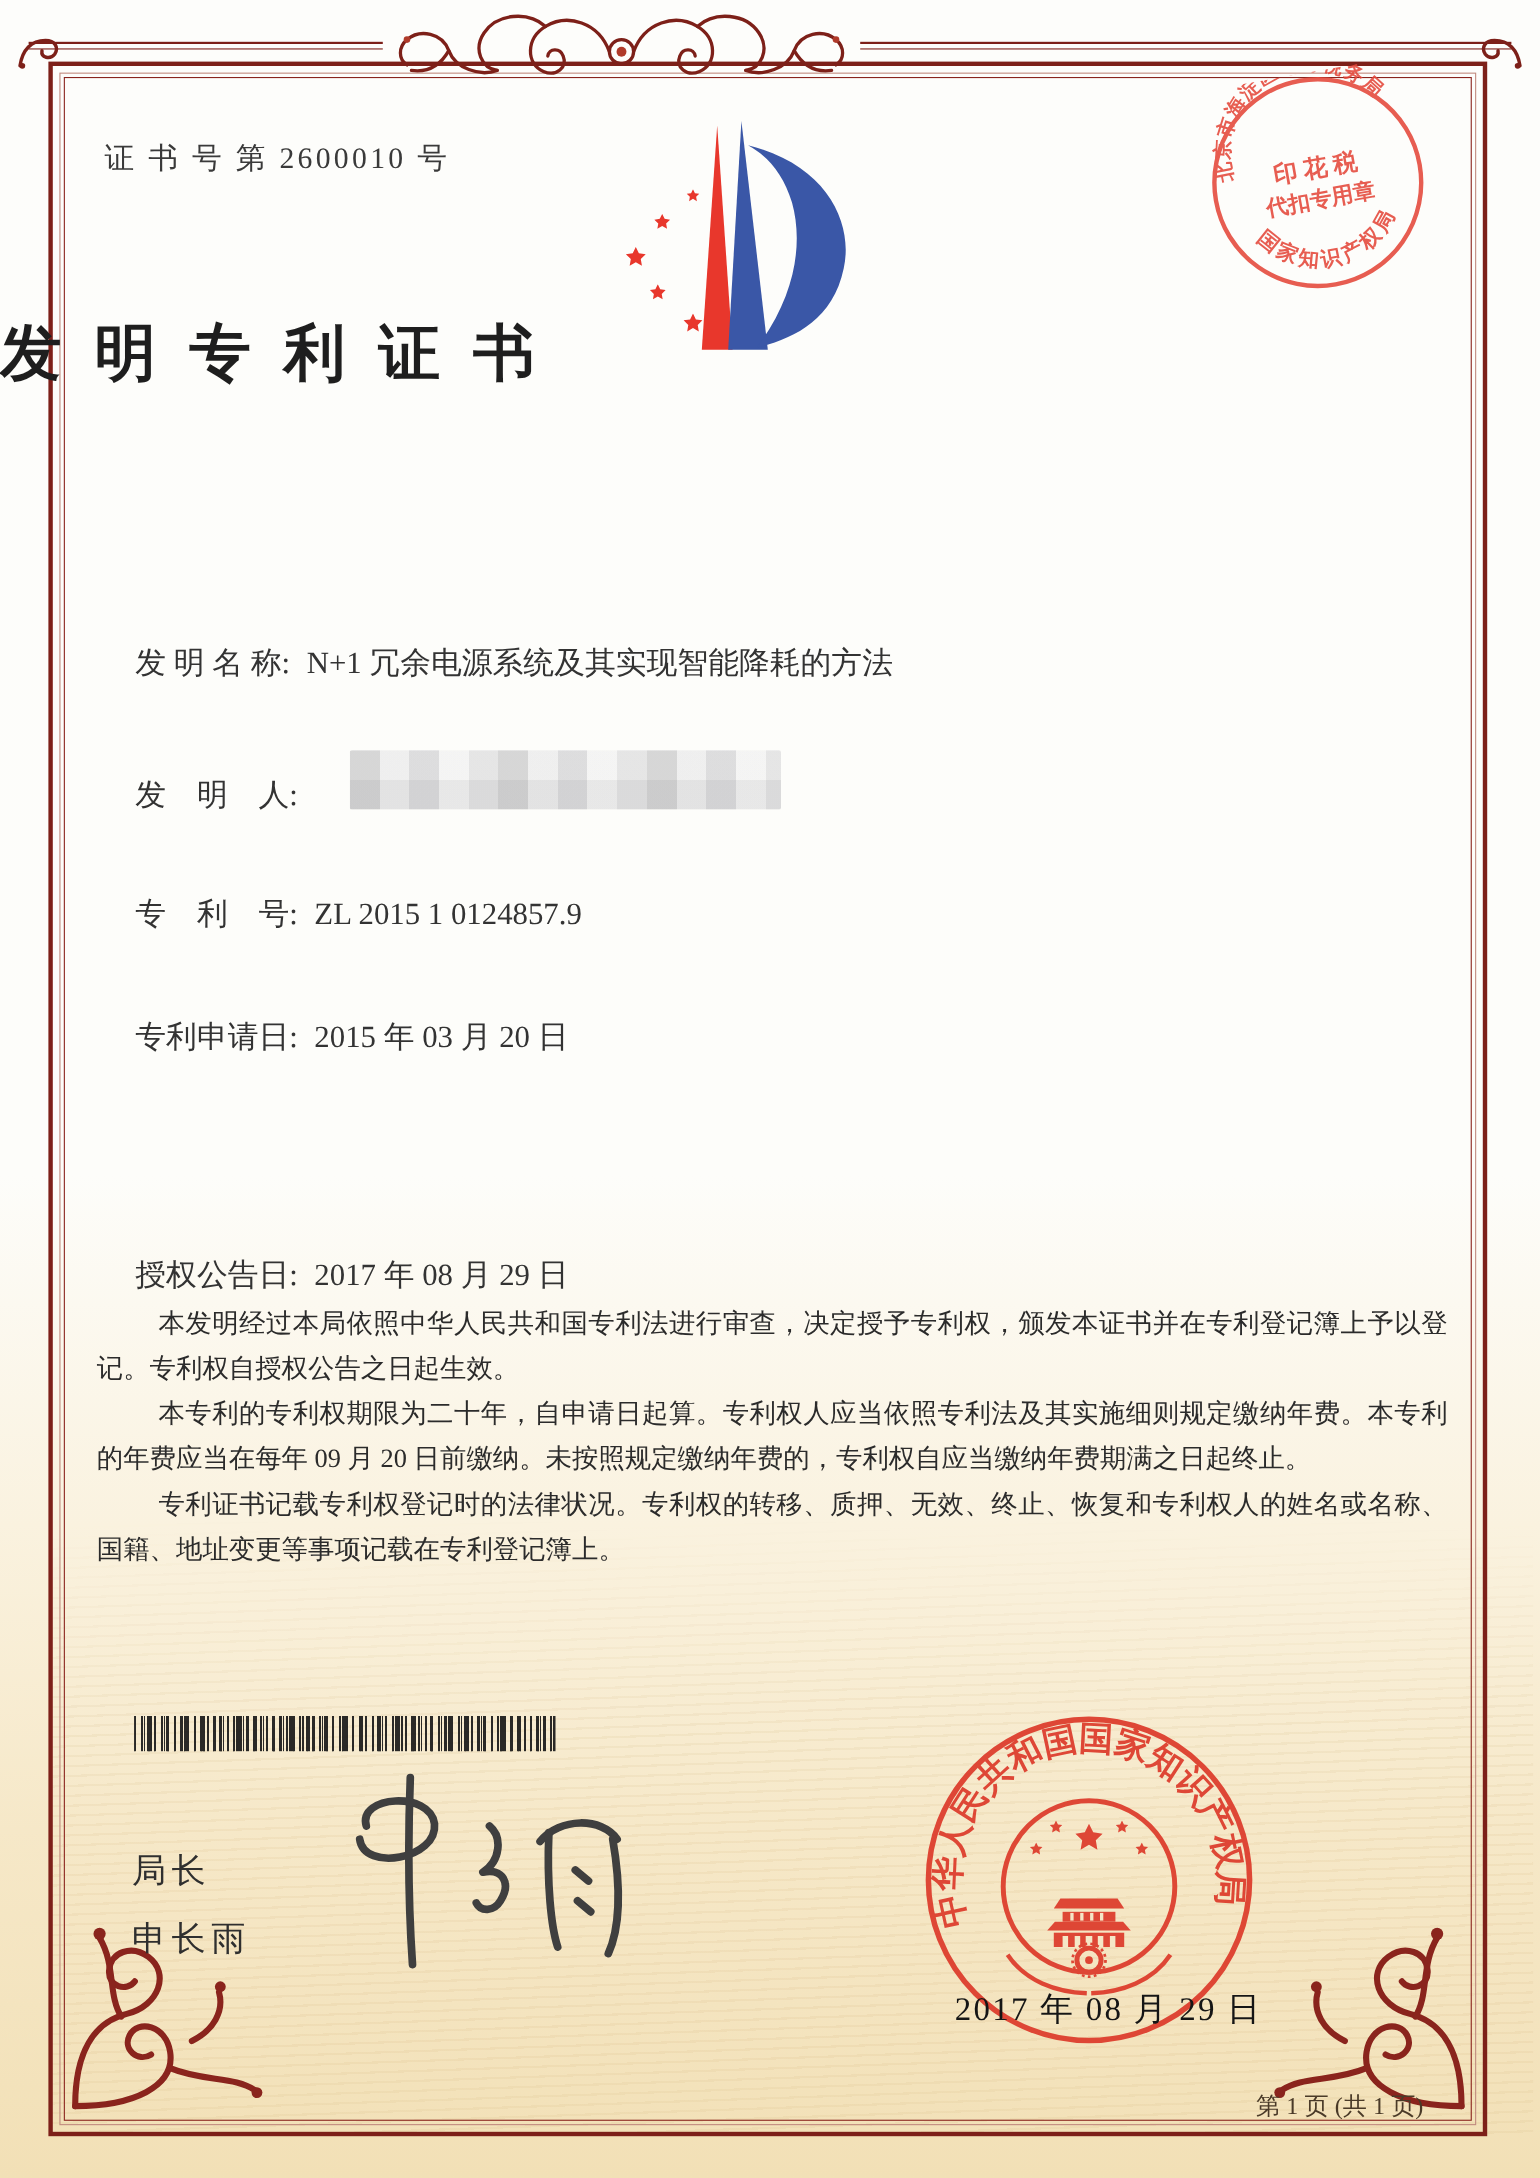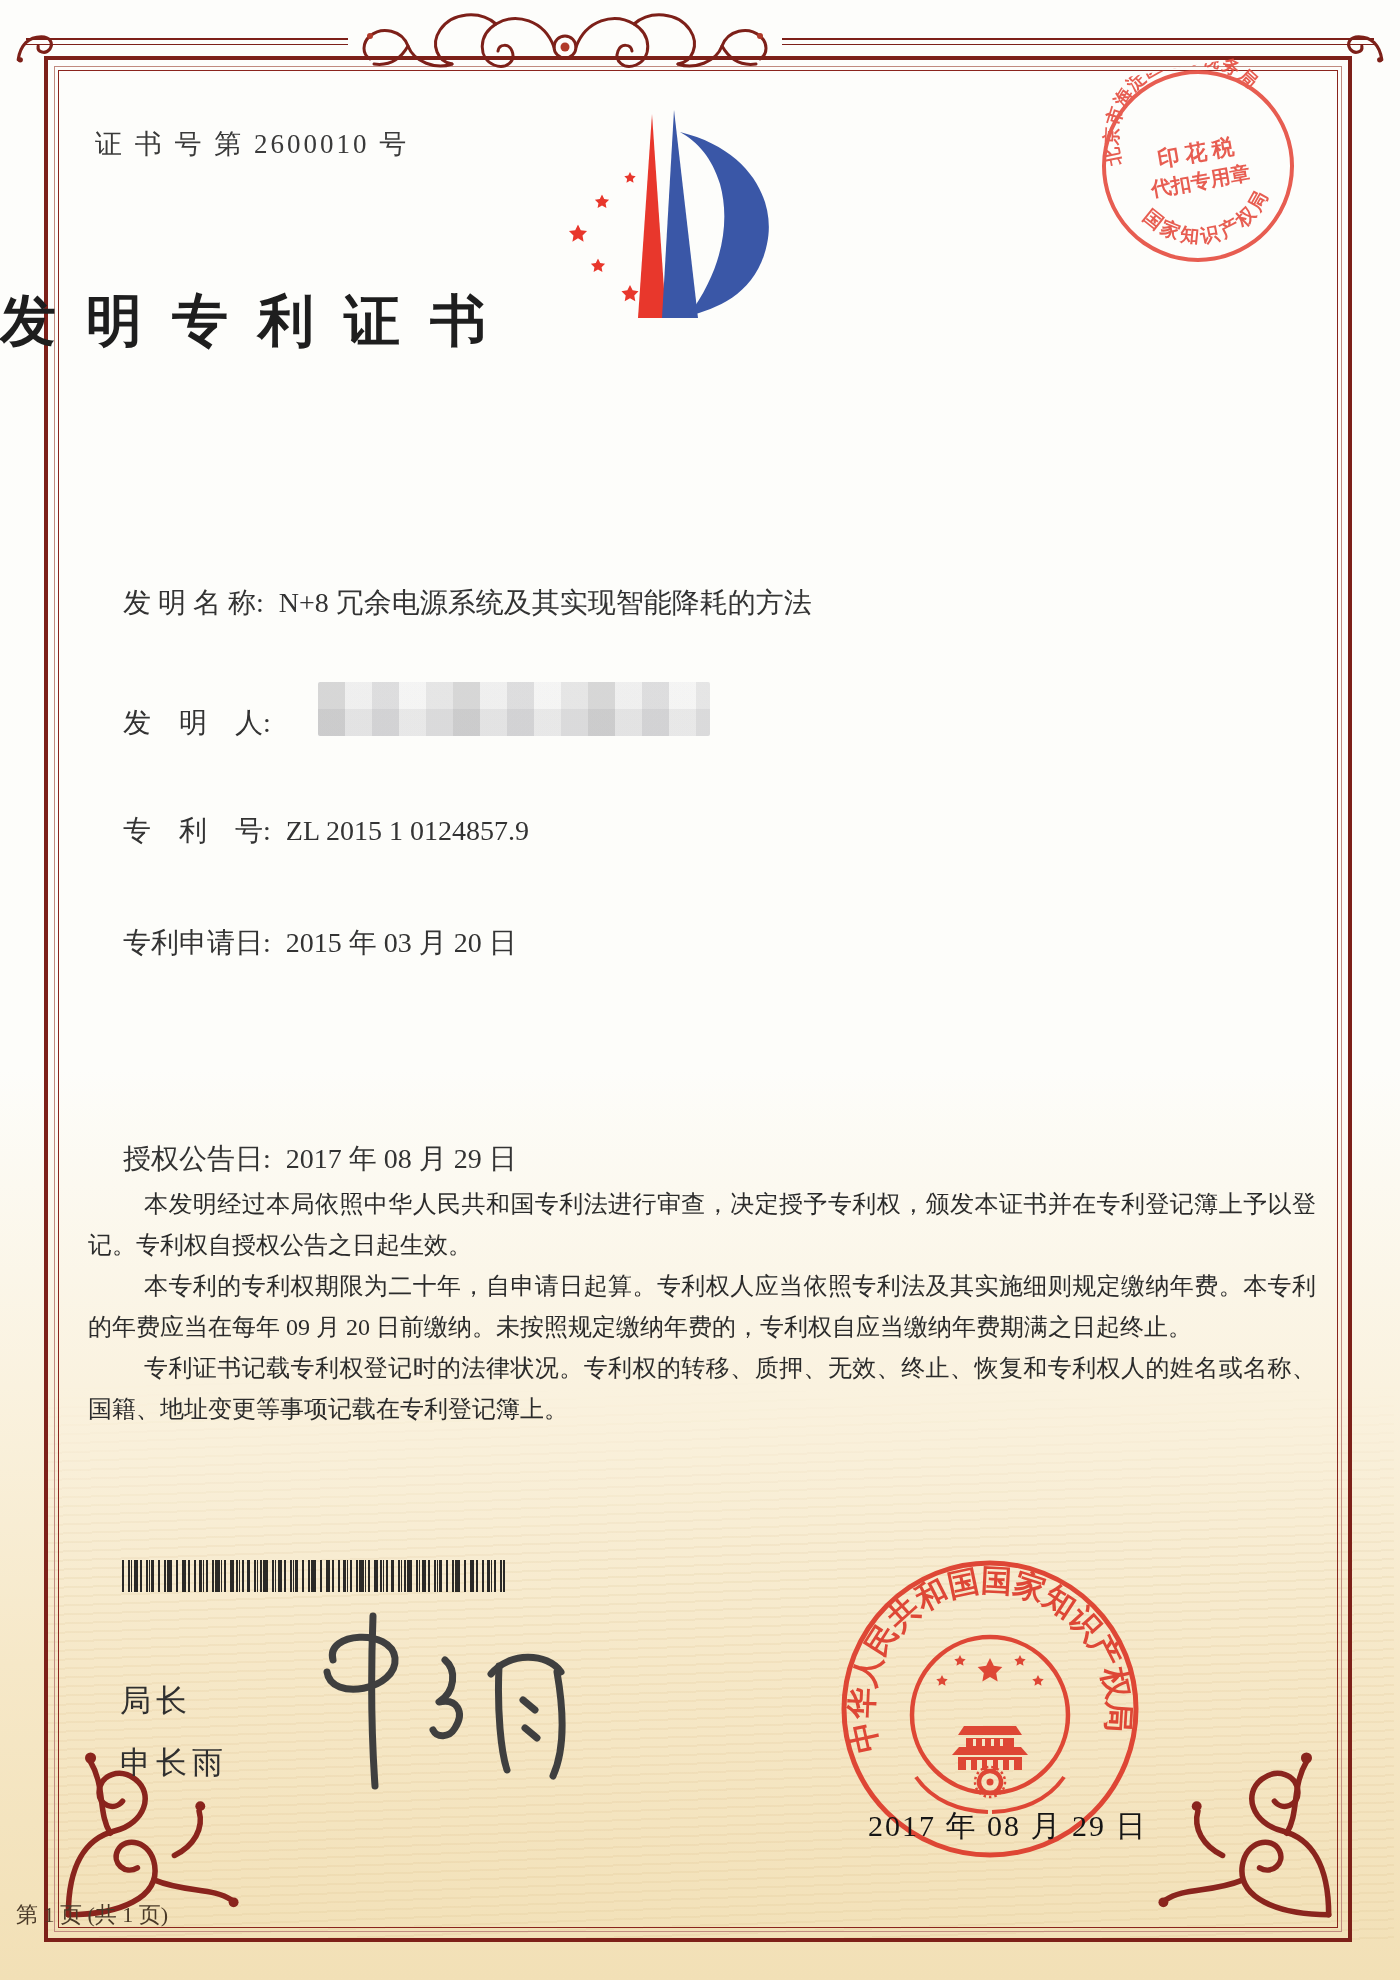--- a/index.html
+++ b/index.html
@@ -64,21 +64,21 @@
       repeating-linear-gradient(90deg,#191919 0 1px,transparent 1px 9px),
       repeating-linear-gradient(90deg,transparent 0 13px,#191919 13px 16px);}
   .signer{position:absolute;left:120px;font-size:31px;font-weight:400;letter-spacing:5px;
           font-family:"Liberation Sans","DejaVu Sans",sans-serif;color:#2f2f2f;}
   .signer-title{top:1680px;}
   .signer-name{top:1742px;}
   .signature{position:absolute;left:295px;top:1608px;width:310px;height:190px;}
   .seal{position:absolute;left:820px;top:1539px;width:340px;height:340px;opacity:.93;}
   .seal-date{position:absolute;left:868px;top:1806px;font-size:30px;letter-spacing:2px;
              color:#151515;white-space:pre;z-index:3;}
-  .footer{position:absolute;left:16px;top:1900px;width:1290px;text-align:left;
+  .footer{position:absolute;left:4px;top:1900px;width:1290px;text-align:right;
           font-size:22px;color:#4a3a28;white-space:pre;}
 </style>
 </head>
 <body>
 
 <svg width="0" height="0" style="position:absolute" aria-hidden="true">
   <defs>
     <symbol id="star" viewBox="-10 -10 20 20">
       <polygon points="0,-10 2.94,-4.05 9.51,-3.09 4.76,1.55 5.88,8.09 0,4.6 -5.88,8.09 -4.76,1.55 -9.51,-3.09 -2.94,-4.05"></polygon>
     </symbol>
@@ -162,21 +162,21 @@
     <text fill="#e4473a" font-size="19" font-weight="700" letter-spacing="3" font-family="Liberation Serif, DejaVu Serif, serif">
       <textPath href="#taxBottom" startOffset="4">国家知识产权局</textPath>
     </text>
     <text x="100" y="94" text-anchor="middle" fill="#e4473a" font-size="22" font-weight="700" font-family="Liberation Serif, DejaVu Serif, serif">印 花 税</text>
     <text x="100" y="122" text-anchor="middle" fill="#e4473a" font-size="20" font-weight="700" font-family="Liberation Serif, DejaVu Serif, serif">代扣专用章</text>
   </svg>
 
   <div class="title">发 明 专 利 证 书</div>
 
   <div class="field" style="top:552px">
-    <span>发 明 名 称: </span><span class="val">N+8 冗余电源系统及其实现智能降耗的方法</span>
+    <span>发 明 名 称: </span><span class="val">N+1 冗余电源系统及其实现智能降耗的方法</span>
   </div>
   <div class="field" style="top:672px">
     <span>发    明    人: </span>
   </div>
   <div class="redact"></div>
   <div class="field" style="top:780px">
     <span>专    利    号: </span><span class="val">ZL 2015 1 0124857.9</span>
   </div>
   <div class="field" style="top:892px">
     <span>专利申请日: </span><span class="val">2015 年 03 月 20 日</span>

